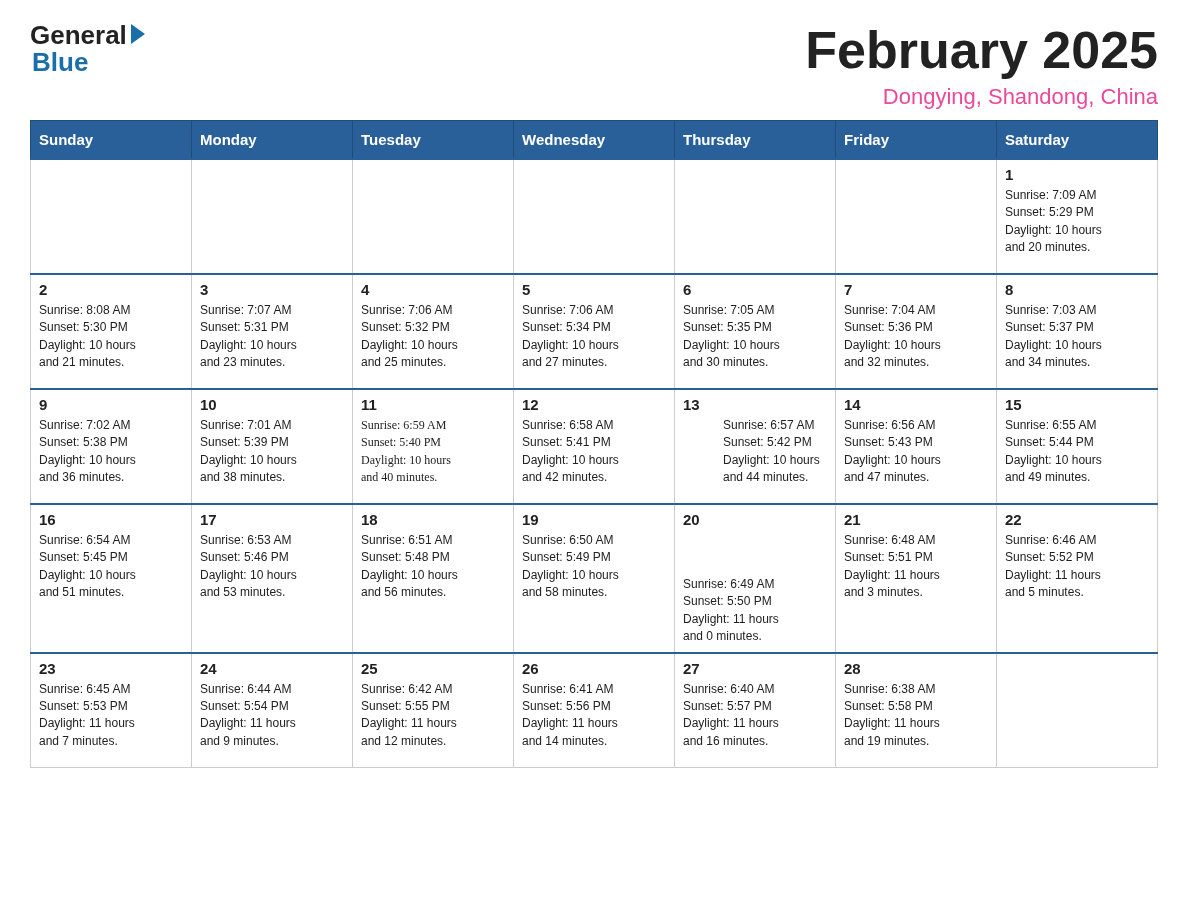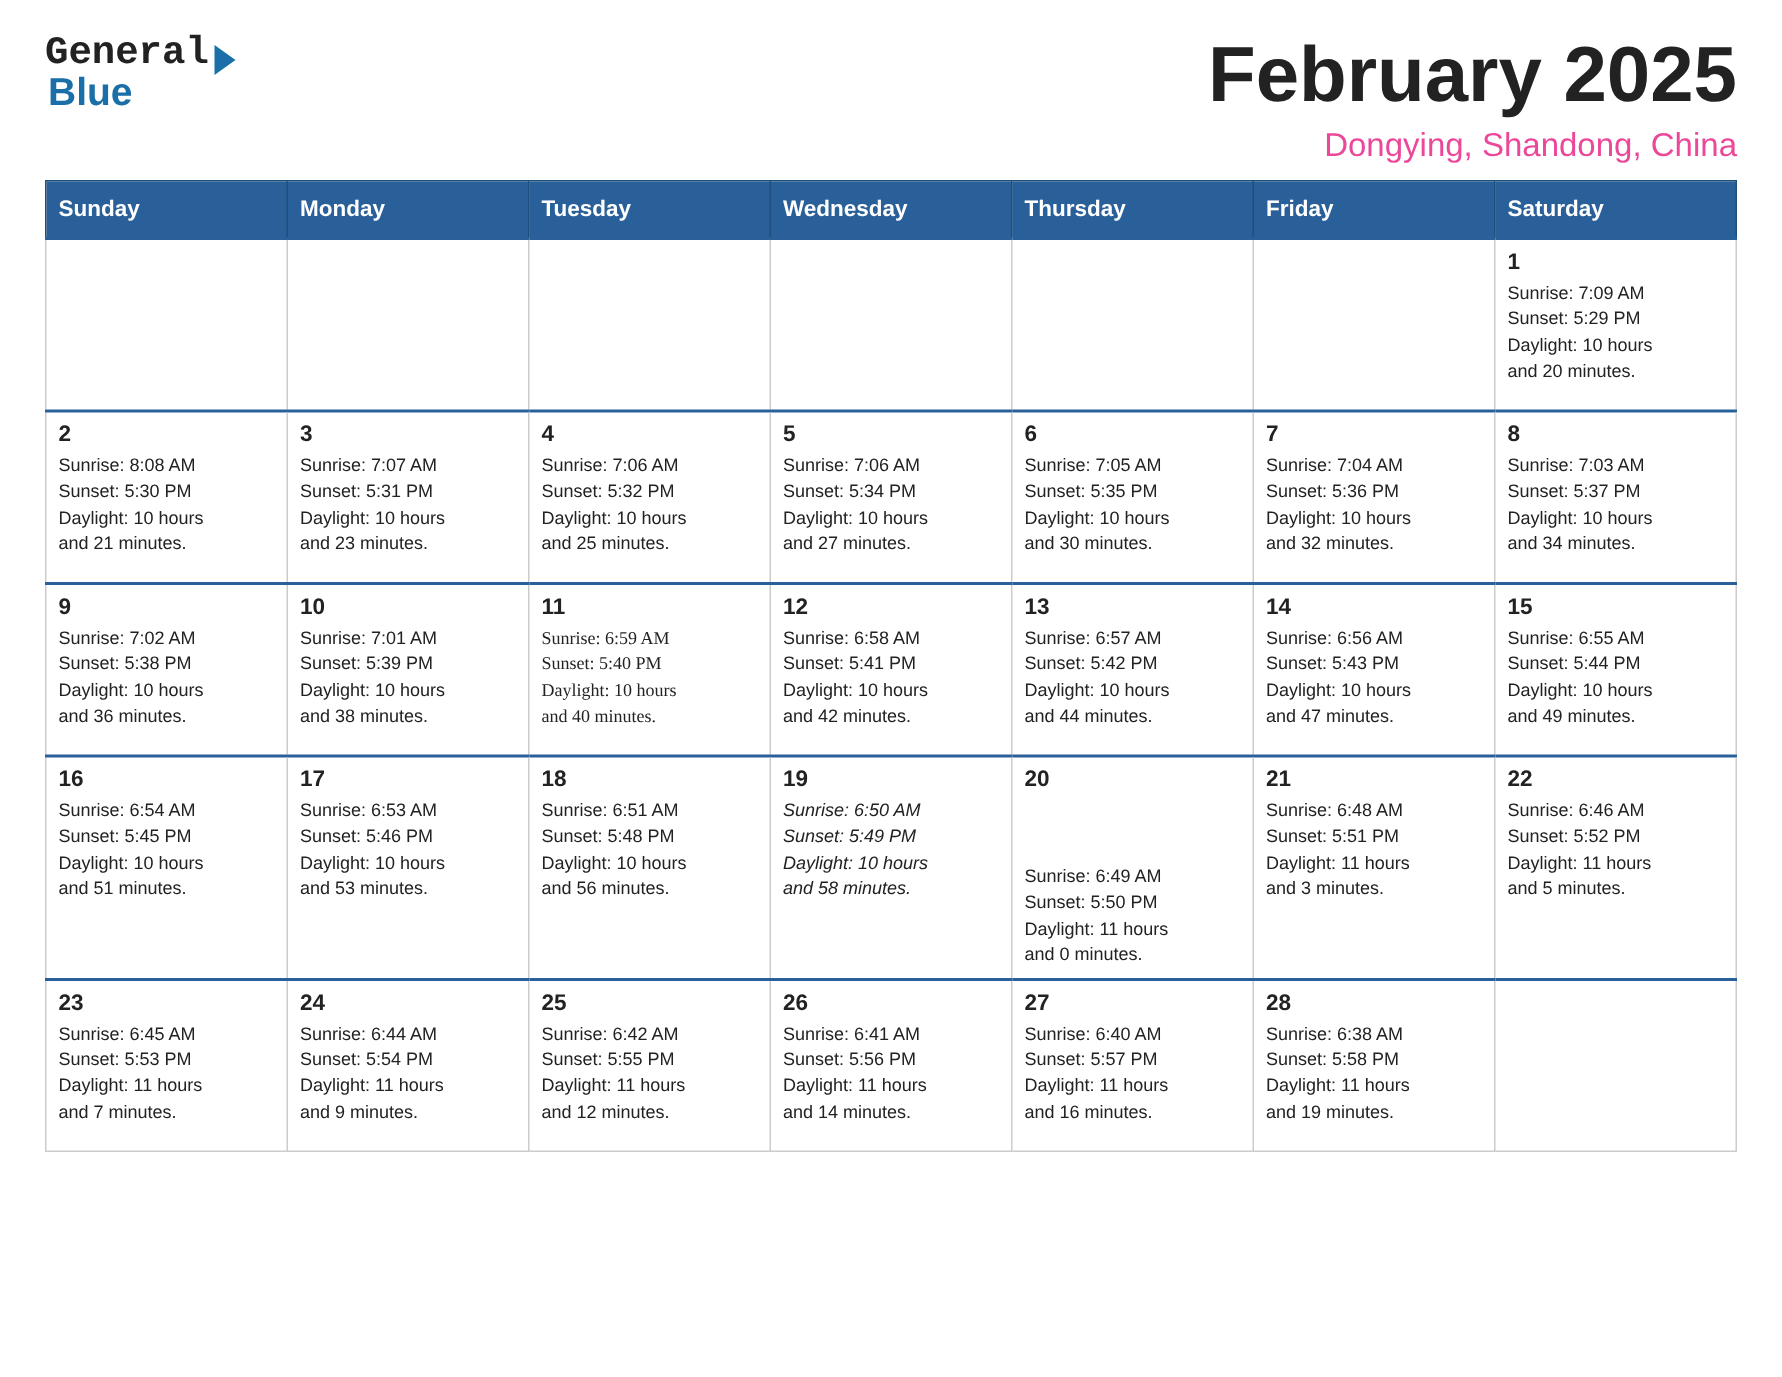--- a/index.html
+++ b/index.html
@@ -17,22 +17,21 @@
       align-items: flex-start;
       margin-bottom: 10px;
     }
     .logo {
       display: flex;
       flex-direction: column;
       align-items: flex-start;
     }
     .logo-top {
       display: flex;
-      align-items: flex-end;
-      font-family: Liberation Mono, monospace;
+      align-items: flex-start;
     }
     .logo-general {
       font-size: 26px;
       font-weight: bold;
       color: #222;
     }
     .logo-arrow {
       width: 0;
       height: 0;
       border-left: 14px solid #1a6fa8;
@@ -224,21 +223,21 @@
         </td>
         <td>
           <div class="day-number">12</div>
           <div class="day-info" style="white-space: pre-line;">Sunrise: 6:58 AM
 Sunset: 5:41 PM
 Daylight: 10 hours
 and 42 minutes.</div>
         </td>
         <td>
           <div class="day-number">13</div>
-          <div class="day-info" style="white-space: pre-line;">Sunrise: 6:57 AM
+          <div class="day-info" style="white-space: pre-line; margin-left: 40px;">Sunrise: 6:57 AM
 Sunset: 5:42 PM
 Daylight: 10 hours
 and 44 minutes.</div>
         </td>
         <td>
           <div class="day-number">14</div>
           <div class="day-info" style="white-space: pre-line;">Sunrise: 6:56 AM
 Sunset: 5:43 PM
 Daylight: 10 hours
 and 47 minutes.</div>
@@ -268,21 +267,21 @@
         </td>
         <td>
           <div class="day-number">18</div>
           <div class="day-info" style="white-space: pre-line;">Sunrise: 6:51 AM
 Sunset: 5:48 PM
 Daylight: 10 hours
 and 56 minutes.</div>
         </td>
         <td>
           <div class="day-number">19</div>
-          <div class="day-info" style="white-space: pre-line; font-style: italic;">Sunrise: 6:50 AM
+          <div class="day-info" style="white-space: pre-line;">Sunrise: 6:50 AM
 Sunset: 5:49 PM
 Daylight: 10 hours
 and 58 minutes.</div>
         </td>
         <td>
           <div class="day-number">20</div>
           <div class="day-info" style="white-space: pre-line; margin-top: 48px;">Sunrise: 6:49 AM
 Sunset: 5:50 PM
 Daylight: 11 hours
 and 0 minutes.</div>

